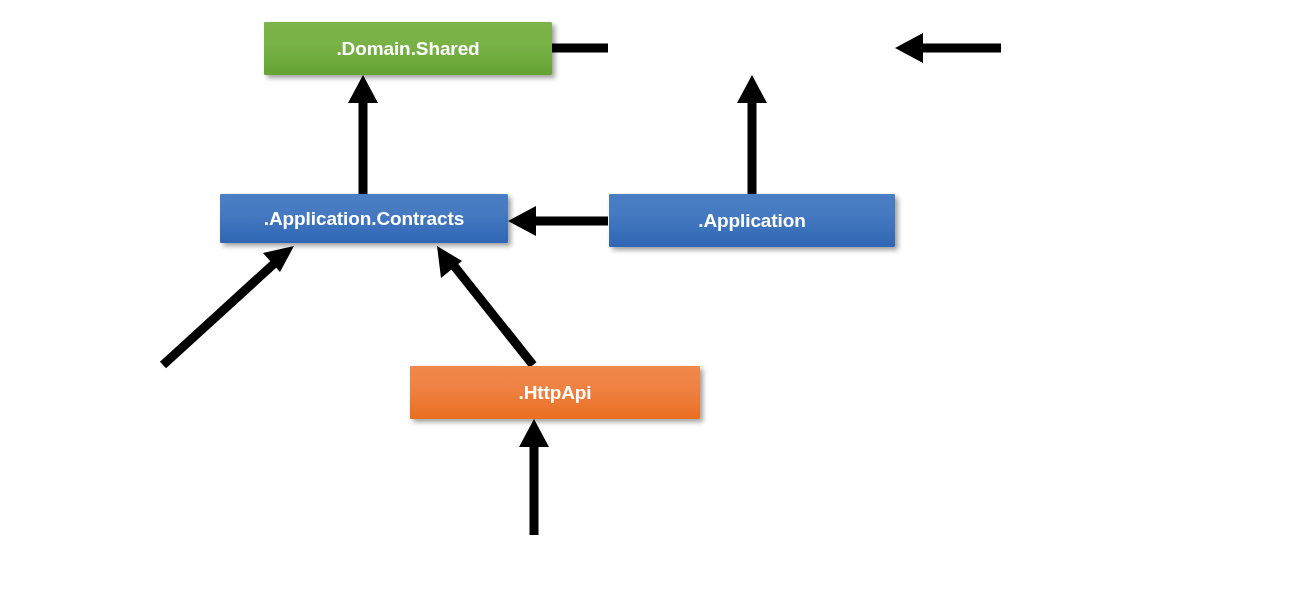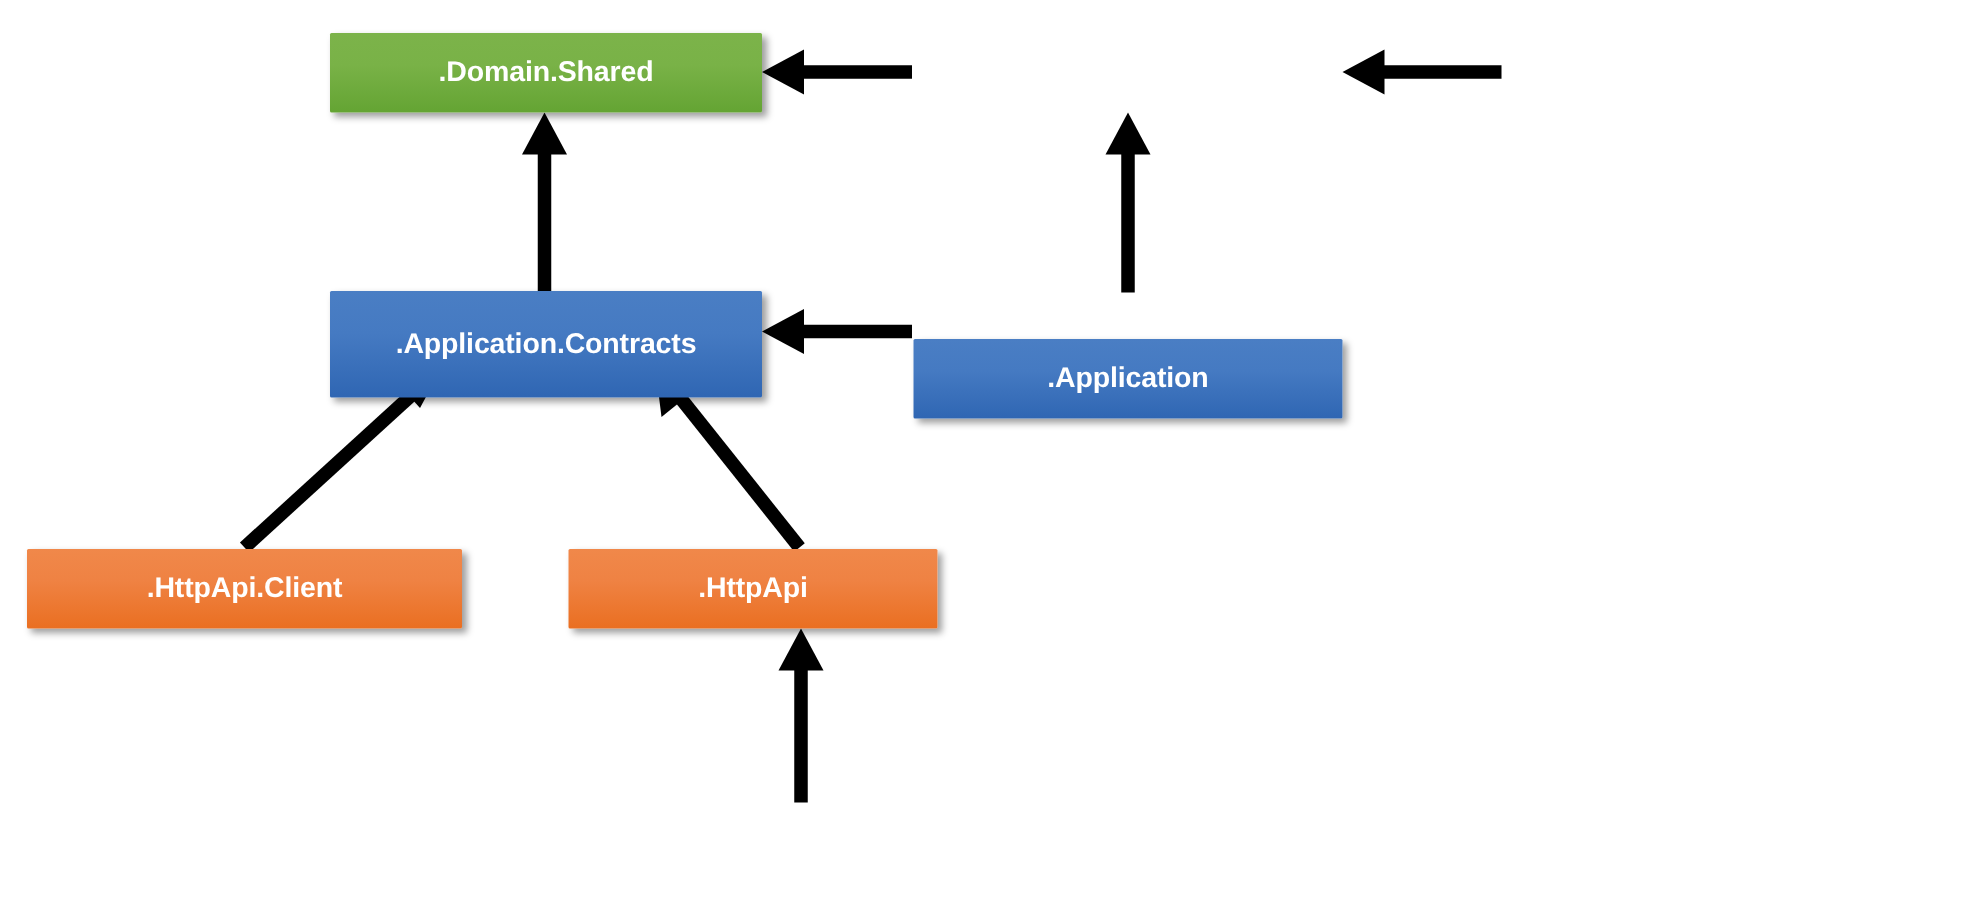--- a/index.html
+++ b/index.html
@@ -37,20 +37,21 @@
     font-size: 19px;
     letter-spacing: -0.1px;
     text-align: center;
     white-space: nowrap;
     box-shadow: 3px 3px 5px rgba(0,0,0,0.38);
     border-radius: 1px;
     z-index: 2;
   }
   .node.green {
     background: linear-gradient(180deg, #7cb34a 0%, #79b247 40%, #64a433 100%);
+    margin-left: 44px;
   }
   .node.gray {
     background: linear-gradient(180deg, #b2b2b2 0%, #aeaeae 40%, #9a9a9a 100%);
   }
   .node.blue {
     background: linear-gradient(180deg, #4a7ec4 0%, #457ac2 40%, #2f66b3 100%);
   }
   .node.orange {
     background: linear-gradient(180deg, #f0884a 0%, #ef8243 40%, #ea6f21 100%);
   }
@@ -110,30 +111,27 @@
     </g>
 
   </svg>
 
   <div class="node green" style="left:220px; top:22px; width:288px; height:53px;">
     <span class="node-label">.Domain.Shared</span>
   </div>
 
 
 
-  <div class="node blue" style="left:220px; top:194px; width:288px; height:71px;">
+  <div class="node blue" style="left:220px; top:194px; width:288px; height:49px;">
     <span class="node-label">.Application.Contracts</span>
   </div>
 
-  <div class="node blue" style="left:609px; top:194px; width:286px; height:53px;margin-top:32px;">
+  <div class="node blue" style="left:609px; top:194px; width:286px; height:53px;">
     <span class="node-label">.Application</span>
   </div>
 
-  <div class="node orange" style="left:18px; top:366px; width:290px; height:53px;">
-    <span class="node-label">.HttpApi.Client</span>
-  </div>
 
-  <div class="node orange" style="left:379px; top:366px; width:246px; height:53px;">
+  <div class="node orange" style="left:410px; top:366px; width:290px; height:53px;">
     <span class="node-label">.HttpApi</span>
   </div>
 
 
 </div>
 
 </body></html>

